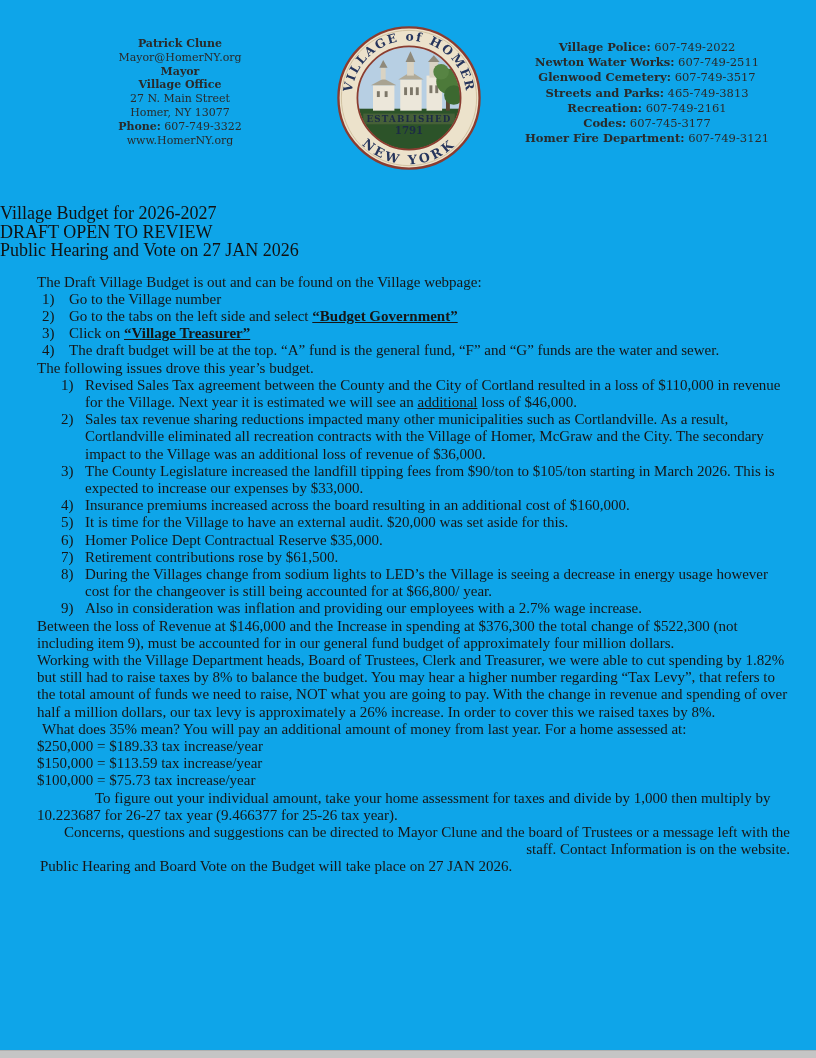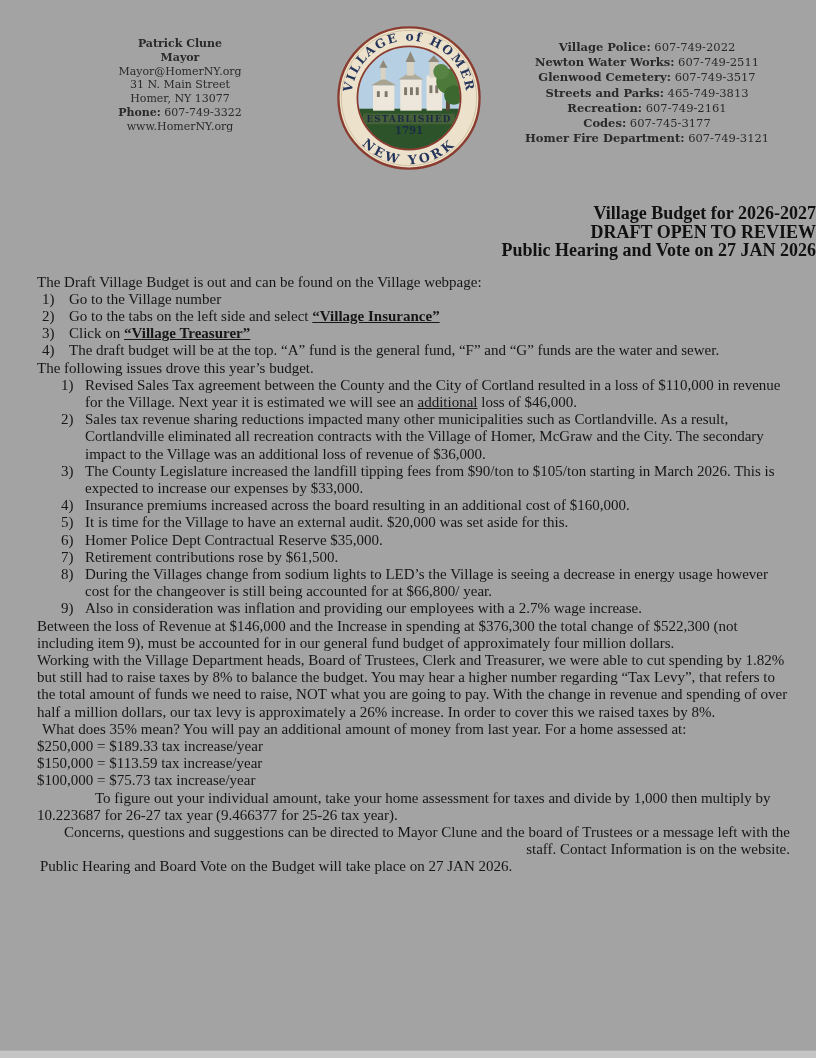--- a/index.html
+++ b/index.html
@@ -4,21 +4,21 @@
 <style>
   * { box-sizing: border-box; margin: 0; padding: 0; }
   html, body { width: 816px; height: 1058px; }
   body {
     position: relative;
     background: #ffffff;
     overflow: hidden;
     font-family: "Liberation Serif", serif;
     color: #161616;
   }
-  .page { position: absolute; inset: 0 0 8px 0; background: #a3a3a3; }
+  .page { position: absolute; inset: 0 0 8px 0; background: #0ea5e9; }
 
   
   .hdr { display: flex; align-items: flex-start; }
   .hdr-left {
     width: 280px; margin-left: 40px; padding-top: 37px;
     text-align: center;
     font-family: "DejaVu Serif", serif;
     font-size: 11px; line-height: 13.8px; color: #2a2a2a;
   }
   .hdr-seal { width: 178px; padding-top: 25px; display: flex; justify-content: center; }
@@ -26,22 +26,22 @@
     flex: 1; padding-top: 40px; padding-right: 20px;
     text-align: center;
     font-family: "DejaVu Serif", serif;
     font-size: 11.5px; line-height: 15.2px; color: #2a2a2a;
   }
   .b { font-weight: bold; }
   .u { text-decoration: underline; }
 
   
   .title {
-    margin-top: 33px; text-align: right;
-    font-weight: bold; font-size: 18px; line-height: 18.5px; color: #111;
+    margin-top: 33px; text-align: left;
+    font-weight: normal; font-size: 18px; line-height: 18.5px; color: #111;
   }
 
   
   .bodytext { margin: 14px 26px 0 37px; font-size: 15px; line-height: 17.2px; }
   .bodytext p { margin: 0; }
   .gap { margin-top: 10px; }
   .gap-lg { margin-top: 18px; text-align: right; }
   .li { display: flex; }
   .l1 .n { flex: 0 0 27px; margin-left: 5px; }
   .l2 .n { flex: 0 0 24px; margin-left: 24px; }
@@ -58,23 +58,24 @@
 </style>
 </head>
 <body>
 
 <div class="page">
 
   <header class="hdr">
 
     <div class="hdr-left">
       <div><span class="b">Patrick Clune</span></div>
+      <div><span>Mayor@HomerNY.org</span></div>
       <div><span class="b">Mayor</span></div>
-      <div><span>Mayor@HomerNY.org</span></div>
-      <div><span>31 N. Main Street</span></div>
+      <div><span class="b">Village Office</span></div>
+      <div><span>27 N. Main Street</span></div>
       <div><span>Homer, NY 13077</span></div>
       <div><span class="b">Phone:</span><span> 607-749-3322</span></div>
       <div><span>www.HomerNY.org</span></div>
     </div>
 
     <div class="hdr-seal">
       <svg width="146" height="146" viewBox="0 0 150 150">
         <defs>
           <clipPath id="sealInner">
               <circle cx="75" cy="75" r="52.5"></circle>
@@ -159,21 +160,21 @@
 
   <div class="bodytext">
 
     <p><span>The Draft Village Budget is out and can be found on the Village webpage:</span></p>
     <div class="li l1">
       <span class="n">1)</span>
       <span class="t"><span>Go to the Village number</span></span>
     </div>
     <div class="li l1">
       <span class="n">2)</span>
-      <span class="t"><span>Go to the tabs on the left side and select </span><span class="b u">“Village Insurance”</span></span>
+      <span class="t"><span>Go to the tabs on the left side and select </span><span class="b u">“Budget Government”</span></span>
     </div>
     <div class="li l1">
       <span class="n">3)</span>
       <span class="t"><span>Click on </span><span class="b u">“Village Treasurer”</span></span>
     </div>
     <div class="li l1">
       <span class="n">4)</span>
       <span class="t"><span>The draft budget will be at the top.  “A” fund is the general fund, “F” and “G” funds are the water and sewer.</span></span>
     </div>
 

